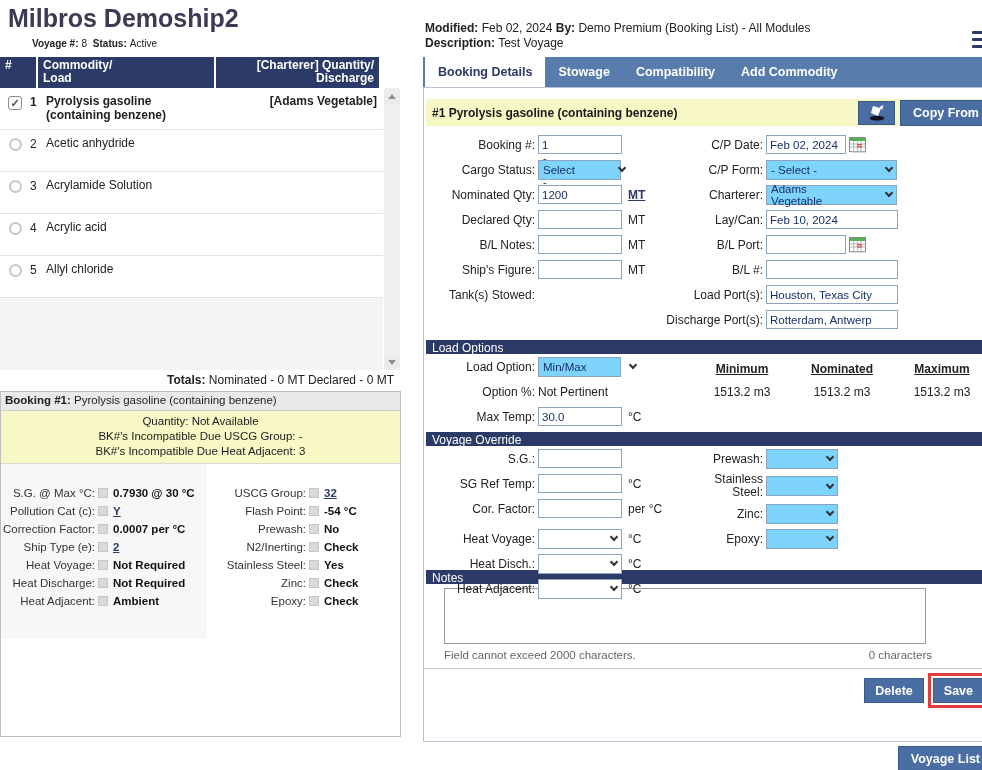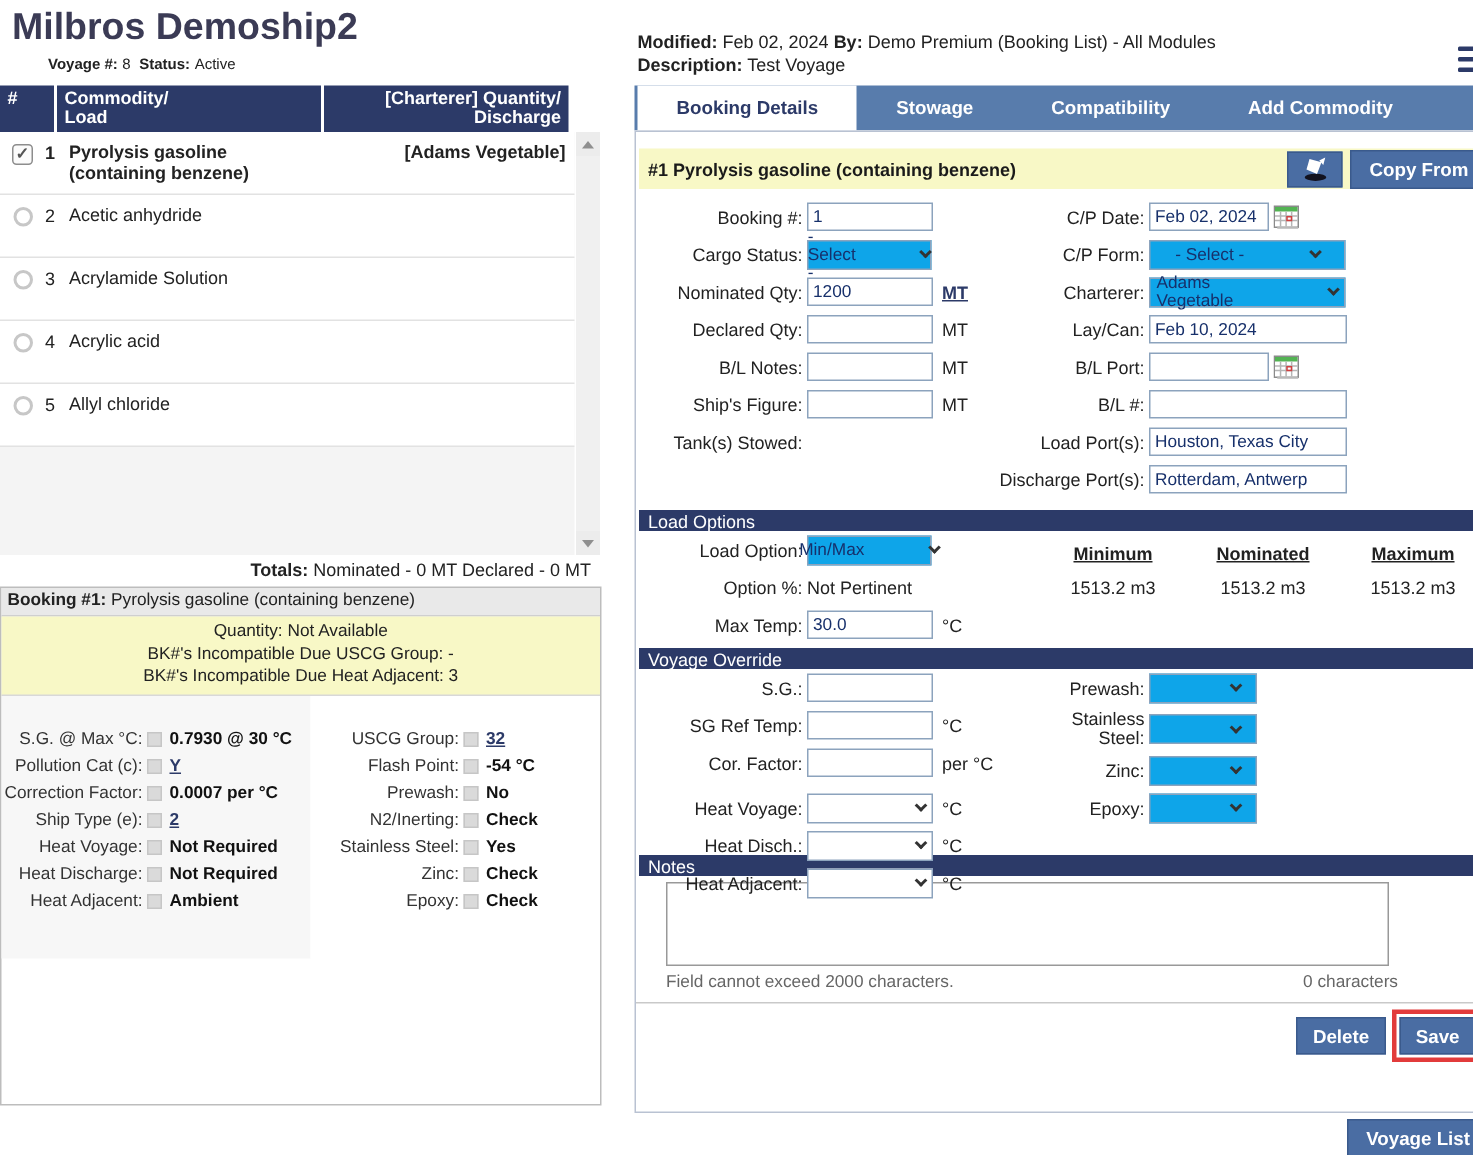--- a/index.html
+++ b/index.html
@@ -50,36 +50,36 @@
   .lc .plab{width:97px;} .rc .plab{width:102px;}
   .sq{flex:none;width:10px;height:10px;background:#dadada;border:1px solid #c6c6c6;margin:1px 5px 0 0;}
   .pval{font-weight:bold;color:#111;line-height:13px;}
   .pval.link{color:var(--link);text-decoration:underline;cursor:pointer;}
   
   .right{position:absolute;left:403px;top:0;width:576px;height:770px;margin-left:20px;}
   .modline{position:absolute;top:21px;left:2px;line-height:15px;font-size:12px;width:520px;}
   .burger{position:absolute;right:5px;top:31px;width:22px;cursor:pointer;}
   .burger div{height:3px;background:var(--navy);margin:0 0 4px 0;border-radius:1px;}
   .tabbar{position:absolute;top:57px;left:0;width:574px;height:30px;background:var(--slate);display:flex;padding-left:2px;}
-  .tab{color:#fff;font-weight:bold;padding:0 26px;display:flex;align-items:center;font-size:12.5px;cursor:pointer;}
+  .tab{color:#fff;font-weight:bold;padding:0 13px;display:flex;align-items:center;font-size:12.5px;cursor:pointer;}
   .tab.active{background:#fff;color:var(--navy);}
   .content{position:absolute;top:87px;left:0;width:574px;height:655px;border:1px solid #b9c2d2;background:#fff;}
   .ybar{background:var(--yellow);height:27px;display:flex;align-items:center;margin:11px 2px 0 2px;padding:0 2px 0 6px;}
   .ybar-title{font-weight:bold;flex:1;font-size:12px;color:#1a1a1a;}
   .icon-btn{width:37px;height:24px;background:var(--btn);border:1px solid var(--btnborder);display:flex;align-items:center;justify-content:center;margin-right:5px;cursor:pointer;}
   .btn{background:var(--btn);color:#fff;font-weight:bold;border:1px solid var(--btnborder);height:26px;padding:0 12px;font-size:12.5px;font-family:inherit;cursor:pointer;}
   .btn.small{height:25px;padding:0 10px;}
   
   .fwrap{position:relative;height:208px;margin-top:6px;}
   .frow{display:flex;align-items:center;height:25px;}
   .fl{width:112px;text-align:right;padding-right:3px;}
   input.txt{height:19px;border:1px solid var(--inborder);padding:1px 3px;font-family:inherit;font-size:11.5px;color:var(--intext);background:#fff;}
   .w80{width:80px;} .w84{width:84px;} .w132{width:132px;}
-  .sel{height:20px;border:1px solid var(--inborder);display:flex;align-items:center;justify-content:center;
-       padding:0 4px;color:var(--intext);background:#0ea5e9;font-size:11.5px;cursor:pointer;gap:44px;}
+  .sel{height:20px;border:1px solid var(--inborder);display:flex;align-items:center;justify-content:space-between;
+       padding:0 4px;color:var(--intext);background:#7dd3fc;font-size:11.5px;cursor:pointer;gap:44px;}
   .sel.w72{width:72px;} .sel.w131{width:131px;} .sel.w83{width:83px;}
   .chev{width:6px;height:6px;border-right:2px solid #333;border-bottom:2px solid #333;transform:rotate(45deg);margin-top:-3px;flex:none;}
   .unit{margin-left:6px;}
   .unit.link{font-weight:bold;text-decoration:underline;color:var(--link);cursor:pointer;}
   .col-l{position:absolute;left:2px;top:0;}
   .col-r{position:absolute;left:133px;top:0;}
   .frl{width:209px;text-align:right;padding-right:3px;}
   .cal{margin-left:3px;flex:none;cursor:pointer;}
   .combo{width:84px;height:20px;border:1px solid var(--inborder);background:#fff;display:flex;align-items:center;justify-content:flex-end;padding-right:4px;cursor:pointer;}
   

